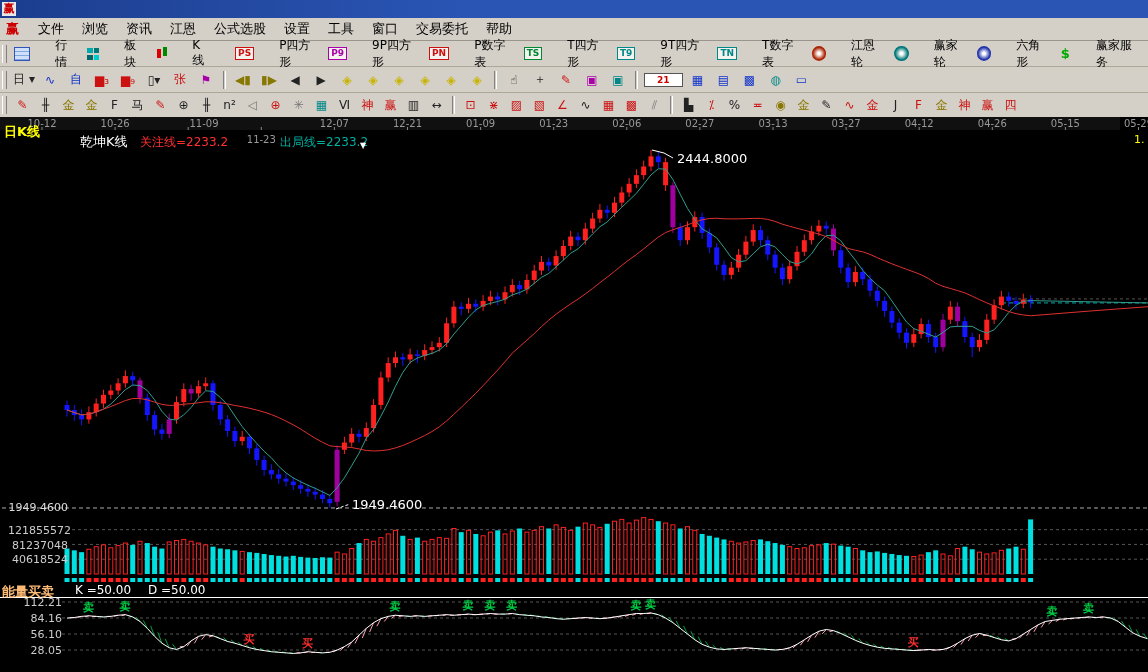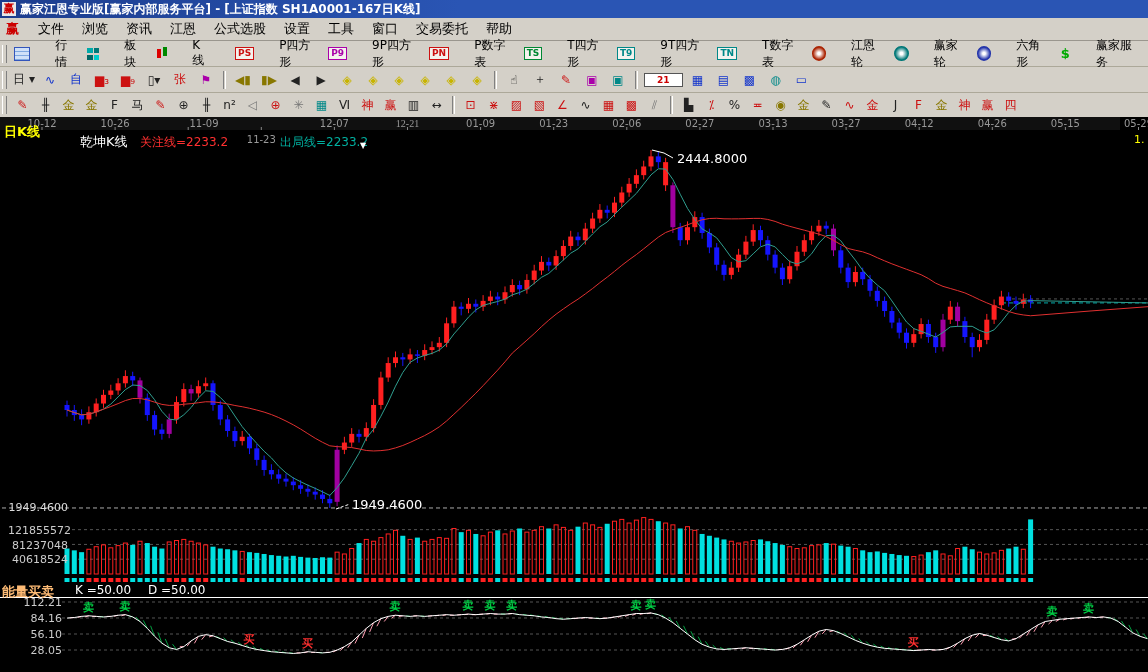--- a/index.html
+++ b/index.html
@@ -52,21 +52,20 @@
   .gl2{stroke:#aaa;stroke-dasharray:4,3;stroke-width:1;}
   .sell{fill:#00cc44;font:bold 11px "DejaVu Sans",sans-serif;}
   .buy{fill:#ff3030;font:bold 11px "DejaVu Sans",sans-serif;}
 </style>
 </head>
 <body>
 
 <div id="app">
   <div id="titlebar">
     <div class="logo">赢</div>
-    <div class="title">赢家江恩专业版[赢家内部服务平台] - [上证指数  SH1A0001-167日K线]</div>
   </div>
   <div id="menubar">
     <span class="mlogo">赢</span>
   <span class="mitem">文件</span>
       <span class="mitem">浏览</span>
       <span class="mitem">资讯</span>
       <span class="mitem">江恩</span>
       <span class="mitem">公式选股</span>
       <span class="mitem">设置</span>
       <span class="mitem">工具</span>
@@ -215,21 +214,21 @@
       <div class="tb3-btn c-r">四</div>
     </div>
 
   <div id="chartwrap">
     <div id="datestrip">
         <span class="datelabel" style="left: 22px;">10-12</span>
         <span class="datelabel" style="left: 95.1px;">10-26</span>
         <span class="datelabel" style="left: 168px; margin-left: 16px;">11-09</span>
         <span class="datelabel" style="left: 241.3px; margin-top: 16px;">11-23</span>
         <span class="datelabel" style="left: 314.4px;">12-07</span>
-        <span class="datelabel" style="left: 387.5px; font-family: Liberation Serif, serif;">12-21</span>
+        <span class="datelabel" style="left: 387.5px;">12-21</span>
         <span class="datelabel" style="left: 460.6px;">01-09</span>
         <span class="datelabel" style="left: 533.7px;">01-23</span>
         <span class="datelabel" style="left: 606.8px;">02-06</span>
         <span class="datelabel" style="left: 679.9px;">02-27</span>
         <span class="datelabel" style="left: 753px;">03-13</span>
         <span class="datelabel" style="left: 826.1px;">03-27</span>
         <span class="datelabel" style="left: 899.2px;">04-12</span>
         <span class="datelabel" style="left: 972.3px;">04-26</span>
         <span class="datelabel" style="left: 1045.4px;">05-15</span>
         <span class="datelabel" style="left: 1118.5px;">05-29</span>

